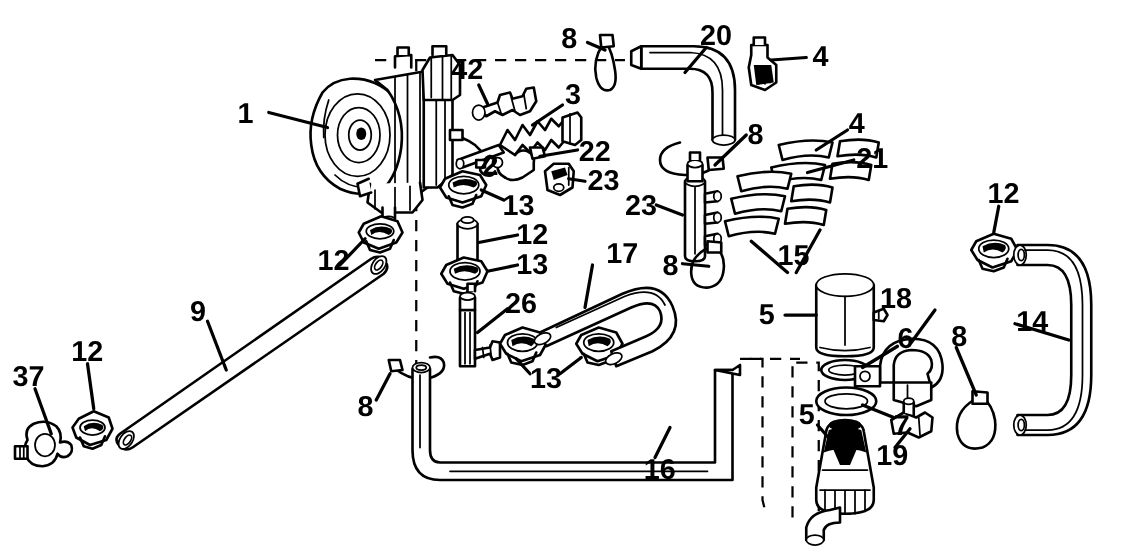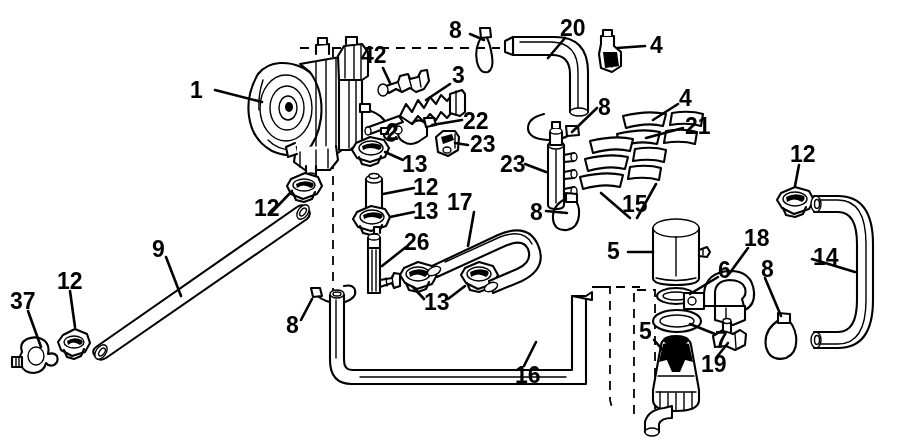--- a/index.html
+++ b/index.html
@@ -409,30 +409,30 @@
   <div class="cal" style="left:650px;top:34px">4</div>
   <div class="cal" style="left:598px;top:96px">8</div>
   <div class="cal" style="left:679px;top:87px">4</div>
   <div class="cal" style="left:685px;top:115px">21</div>
   <div class="cal" style="left:500px;top:153px">23</div>
   <div class="cal" style="left:622px;top:193px">15</div>
   <div class="cal" style="left:530px;top:201px">8</div>
   <div class="cal" style="left:790px;top:143px">12</div>
   <div class="cal" style="left:607px;top:240px">5</div>
   <div class="cal" style="left:718px;top:259px">6</div>
-  <div class="cal" style="left:744px;top:227px">18</div>
+  <div class="cal" style="left:704px;top:227px">18</div>
   <div class="cal" style="left:761px;top:258px">8</div>
   <div class="cal" style="left:813px;top:246px">14</div>
   <div class="cal" style="left:715px;top:329px">7</div>
   <div class="cal" style="left:701px;top:353px">19</div>
   <div class="cal" style="left:639px;top:320px">5</div>
   <div class="cal" style="left:254px;top:197px">12</div>
   <div class="cal" style="left:413px;top:176px">12</div>
   <div class="cal" style="left:413px;top:200px">13</div>
-  <div class="cal" style="left:447px;top:191px">17</div>
+  <div class="cal" style="left:485px;top:191px">17</div>
   <div class="cal" style="left:404px;top:231px">26</div>
   <div class="cal" style="left:424px;top:291px">13</div>
   <div class="cal" style="left:152px;top:238px">9</div>
   <div class="cal" style="left:57px;top:270px">12</div>
   <div class="cal" style="left:10px;top:290px">37</div>
   <div class="cal" style="left:286px;top:314px">8</div>
   <div class="cal" style="left:515px;top:364px">16</div>
 
 </div>
 

